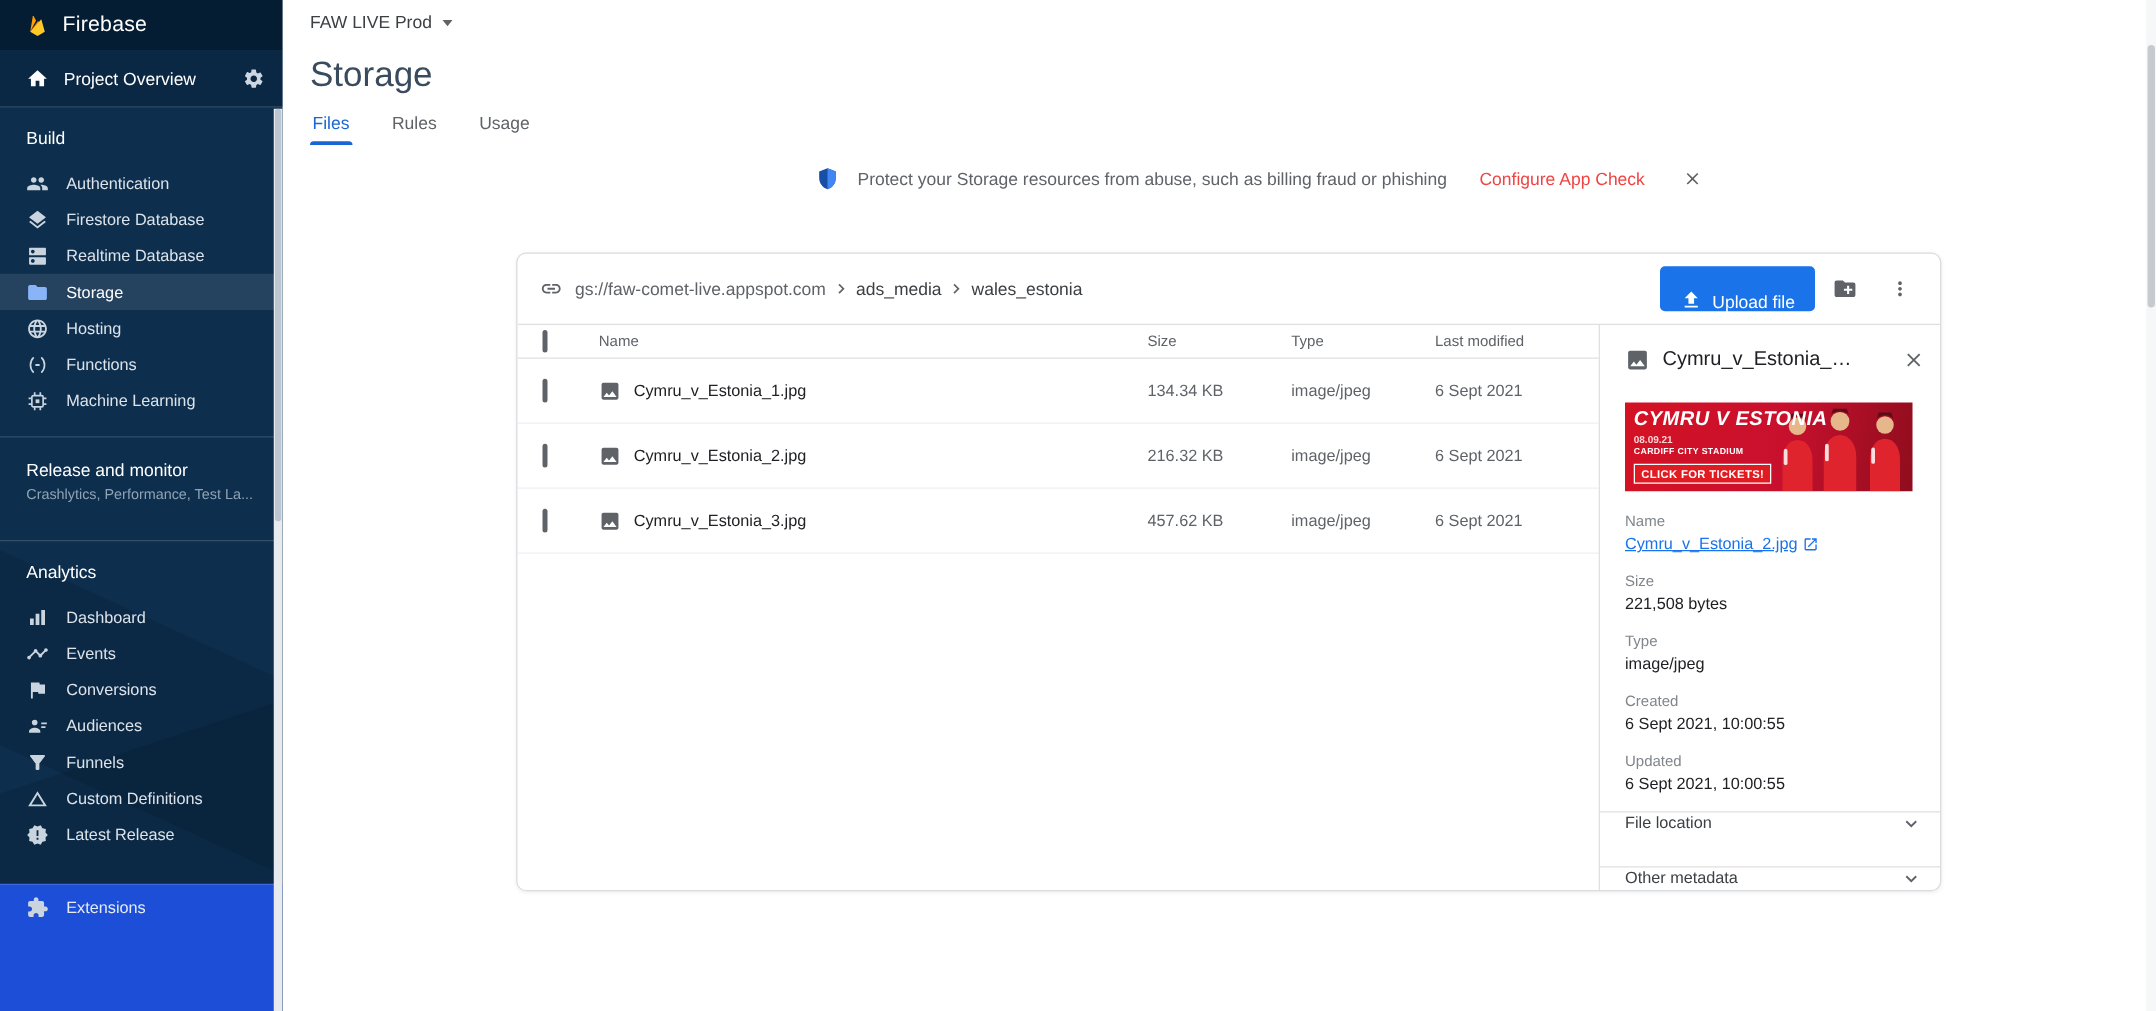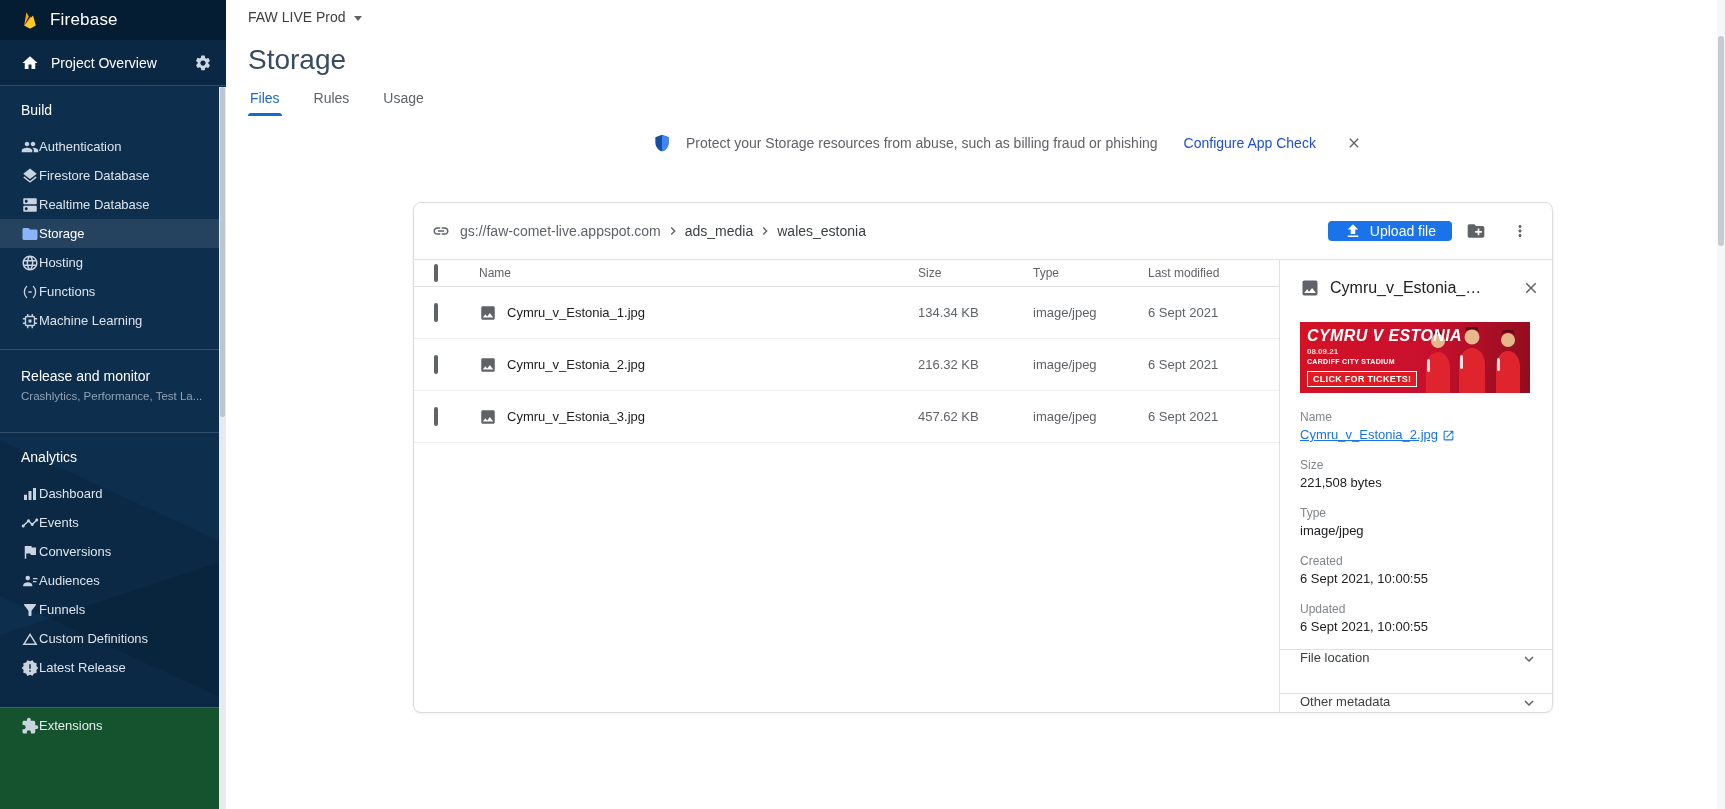--- a/index.html
+++ b/index.html
@@ -11,57 +11,57 @@
   .sidebar{position:absolute;left:0;top:0;width:226px;height:809px;background:#0d2e4d;color:#dce3ea;overflow:hidden;z-index:5}
   .sb-deco{position:absolute;left:0;width:100%;pointer-events:none;z-index:0}
   .sb-deco.d1{top:440px;height:260px;background:rgba(0,0,0,.10);clip-path:polygon(0 0,100% 40%,100% 100%,0 60%)}
   .sb-deco.d2{top:560px;height:249px;background:rgba(0,0,0,.10);clip-path:polygon(0 30%,100% 0,100% 100%,0 100%)}
   .sb-content{position:relative;z-index:1}
   .sb-header{height:40px;background:#051d33;display:flex;align-items:center;gap:10px;padding:0 0 0 20px}
   .brand{color:#fff;font-size:17px;font-weight:500;letter-spacing:.2px}
   .sb-project{height:46px;display:flex;align-items:center;gap:12px;padding:0 14px 0 21px;font-size:14px;font-weight:500;color:#fff;background:#0a2843;border-bottom:1px solid rgba(255,255,255,.16)}
   .sb-project .gear{margin-left:auto;color:#cdd7e1;cursor:pointer}
   .sb-section-title{font-size:14px;font-weight:500;color:#fff;padding:16px 21px 14px}
-  .sb-item{display:flex;align-items:center;height:29px;padding:0 21px;font-size:13px;color:#dce3ea;cursor:pointer;white-space:nowrap}
+  .sb-item{display:flex;align-items:center;gap:14px;height:29px;padding:0 21px;font-size:13px;color:#dce3ea;cursor:pointer;white-space:nowrap}
   .sb-item .sb-ic{flex:none;display:flex;color:#c9d4de}
   .sb-item.active{background:rgba(255,255,255,.10);color:#fff}
   .sb-item.active .sb-ic{color:#8ab4f8}
   .sb-divider{height:1px;background:rgba(255,255,255,.16);margin-top:14px}
   .sb-release{padding:16px 21px 0}
   .sb-release .rm-title{font-size:14px;font-weight:400;color:#fff;line-height:20px}
   .sb-release .rm-sub{font-size:11.5px;color:#8fa3b5;line-height:16px;margin-top:2px;padding-bottom:14px;white-space:nowrap;overflow:hidden}
-  .sb-extensions{position:absolute;left:0;right:0;top:707px;bottom:0;background:#14532d;border-top:1px solid rgba(255,255,255,.14);z-index:3;padding-top:3px}
+  .sb-extensions{position:absolute;left:0;right:0;top:707px;bottom:0;background:#1d4ed8;border-top:1px solid rgba(255,255,255,.14);z-index:3;padding-top:3px}
   .sb-extensions .sb-item{height:29px;color:#e6ebf0}
   .sb-scrollbar{position:absolute;top:87px;right:0;width:7px;bottom:0;background:#e7ebf0;z-index:4}
   .sb-scrollbar .sb-thumb{position:absolute;top:0;left:1px;width:5px;height:330px;background:#bcc6d0;border-radius:3px}
 
   
   .main{position:absolute;left:226px;top:0;right:0;height:809px;background:#fff;padding-left:22px}
   .project-bar{height:34px;display:flex;align-items:center;gap:8px;font-size:14px;color:#3c4043;width:fit-content;cursor:pointer}
   .caret{width:0;height:0;border-left:4px solid transparent;border-right:4px solid transparent;border-top:5px solid #5f6368;margin-top:2px}
   .page-title{margin-top:10px;font-size:28px;font-weight:400;color:#394b5f}
   .tabs{display:flex;margin-top:12px;height:30px;align-items:center}
   .tab{font-size:14px;font-weight:500;color:#5f6368;padding:0 2px 10px;margin-right:30px;position:relative;cursor:pointer}
   .tab.active{color:#1967d2}
   .tab.active::after{content:"";position:absolute;left:0;right:0;bottom:0;height:3px;background:#1967d2;border-radius:3px 3px 0 0}
 
   .banner{display:flex;align-items:center;margin:14px 0 0 404px;font-size:14px;color:#5f6368;width:fit-content}
   .banner .shield{margin-right:14px;display:flex}
-  .banner-link{color:#1d4ed8;font-weight:500;margin-left:26px;cursor:pointer;white-space:nowrap}
+  .banner-link{color:#ef4444;font-weight:500;margin-left:26px;cursor:pointer;white-space:nowrap}
   .banner-close{margin-left:30px;color:#5f6368;cursor:pointer;display:flex}
 
   
   .card{width:1140px;height:511px;margin:48px 0 0 165px;background:#fff;border:1px solid #dadce0;border-radius:8px;box-shadow:0 1px 3px rgba(60,64,67,.08);display:flex;flex-direction:column;overflow:hidden}
   .card-header{height:56px;flex:none;display:flex;align-items:center;padding:0 12px 0 18px}
   .crumb-ic{color:#5f6368;display:flex;margin-right:10px}
   .crumb-root{font-size:14px;color:#5f6368;cursor:pointer}
   .crumb-chev{display:flex;color:#5f6368;margin:0 4px}
   .crumb-seg{font-size:14px;color:#3c4043;cursor:pointer}
   .spacer{flex:1}
-  .upload-btn{height:20px;background:#1a73e8;color:#fff;border:none;border-radius:4px;font-size:14px;font-weight:500;display:flex;align-items:center;gap:8px;padding:0 16px;cursor:pointer;font-family:inherit}
+  .upload-btn{height:36px;background:#1a73e8;color:#fff;border:none;border-radius:4px;font-size:14px;font-weight:500;display:flex;align-items:flex-end;gap:8px;padding:0 16px;cursor:pointer;font-family:inherit}
   .icon-btn{width:40px;height:40px;display:flex;align-items:center;justify-content:center;color:#5f6368;cursor:pointer;border:none;background:none;margin-left:4px}
 
   .card-body{flex:1;display:flex;border-top:1px solid #e0e0e0;min-height:0}
   .table-area{flex:1;display:flex;flex-direction:column;min-width:0}
   .thead,.trow{display:grid;grid-template-columns:45px 439px 115px 115px 1fr;align-items:center;padding-left:20px}
   .thead{height:27px;flex:none;font-size:12px;color:#5f6368;border-bottom:1px solid #e0e0e0}
   .trow{height:52px;flex:none;border-bottom:1px solid #edeff1;font-size:13px;cursor:pointer}
   .cb{width:16px;height:16px;border:2px solid #5f6368;border-radius:2px;background:#fff;cursor:pointer}
   .cell-name{display:flex;align-items:center;gap:10px;color:#202124;min-width:0}
   .cell-name .f-ic{color:#5f6368;display:flex;flex:none}

